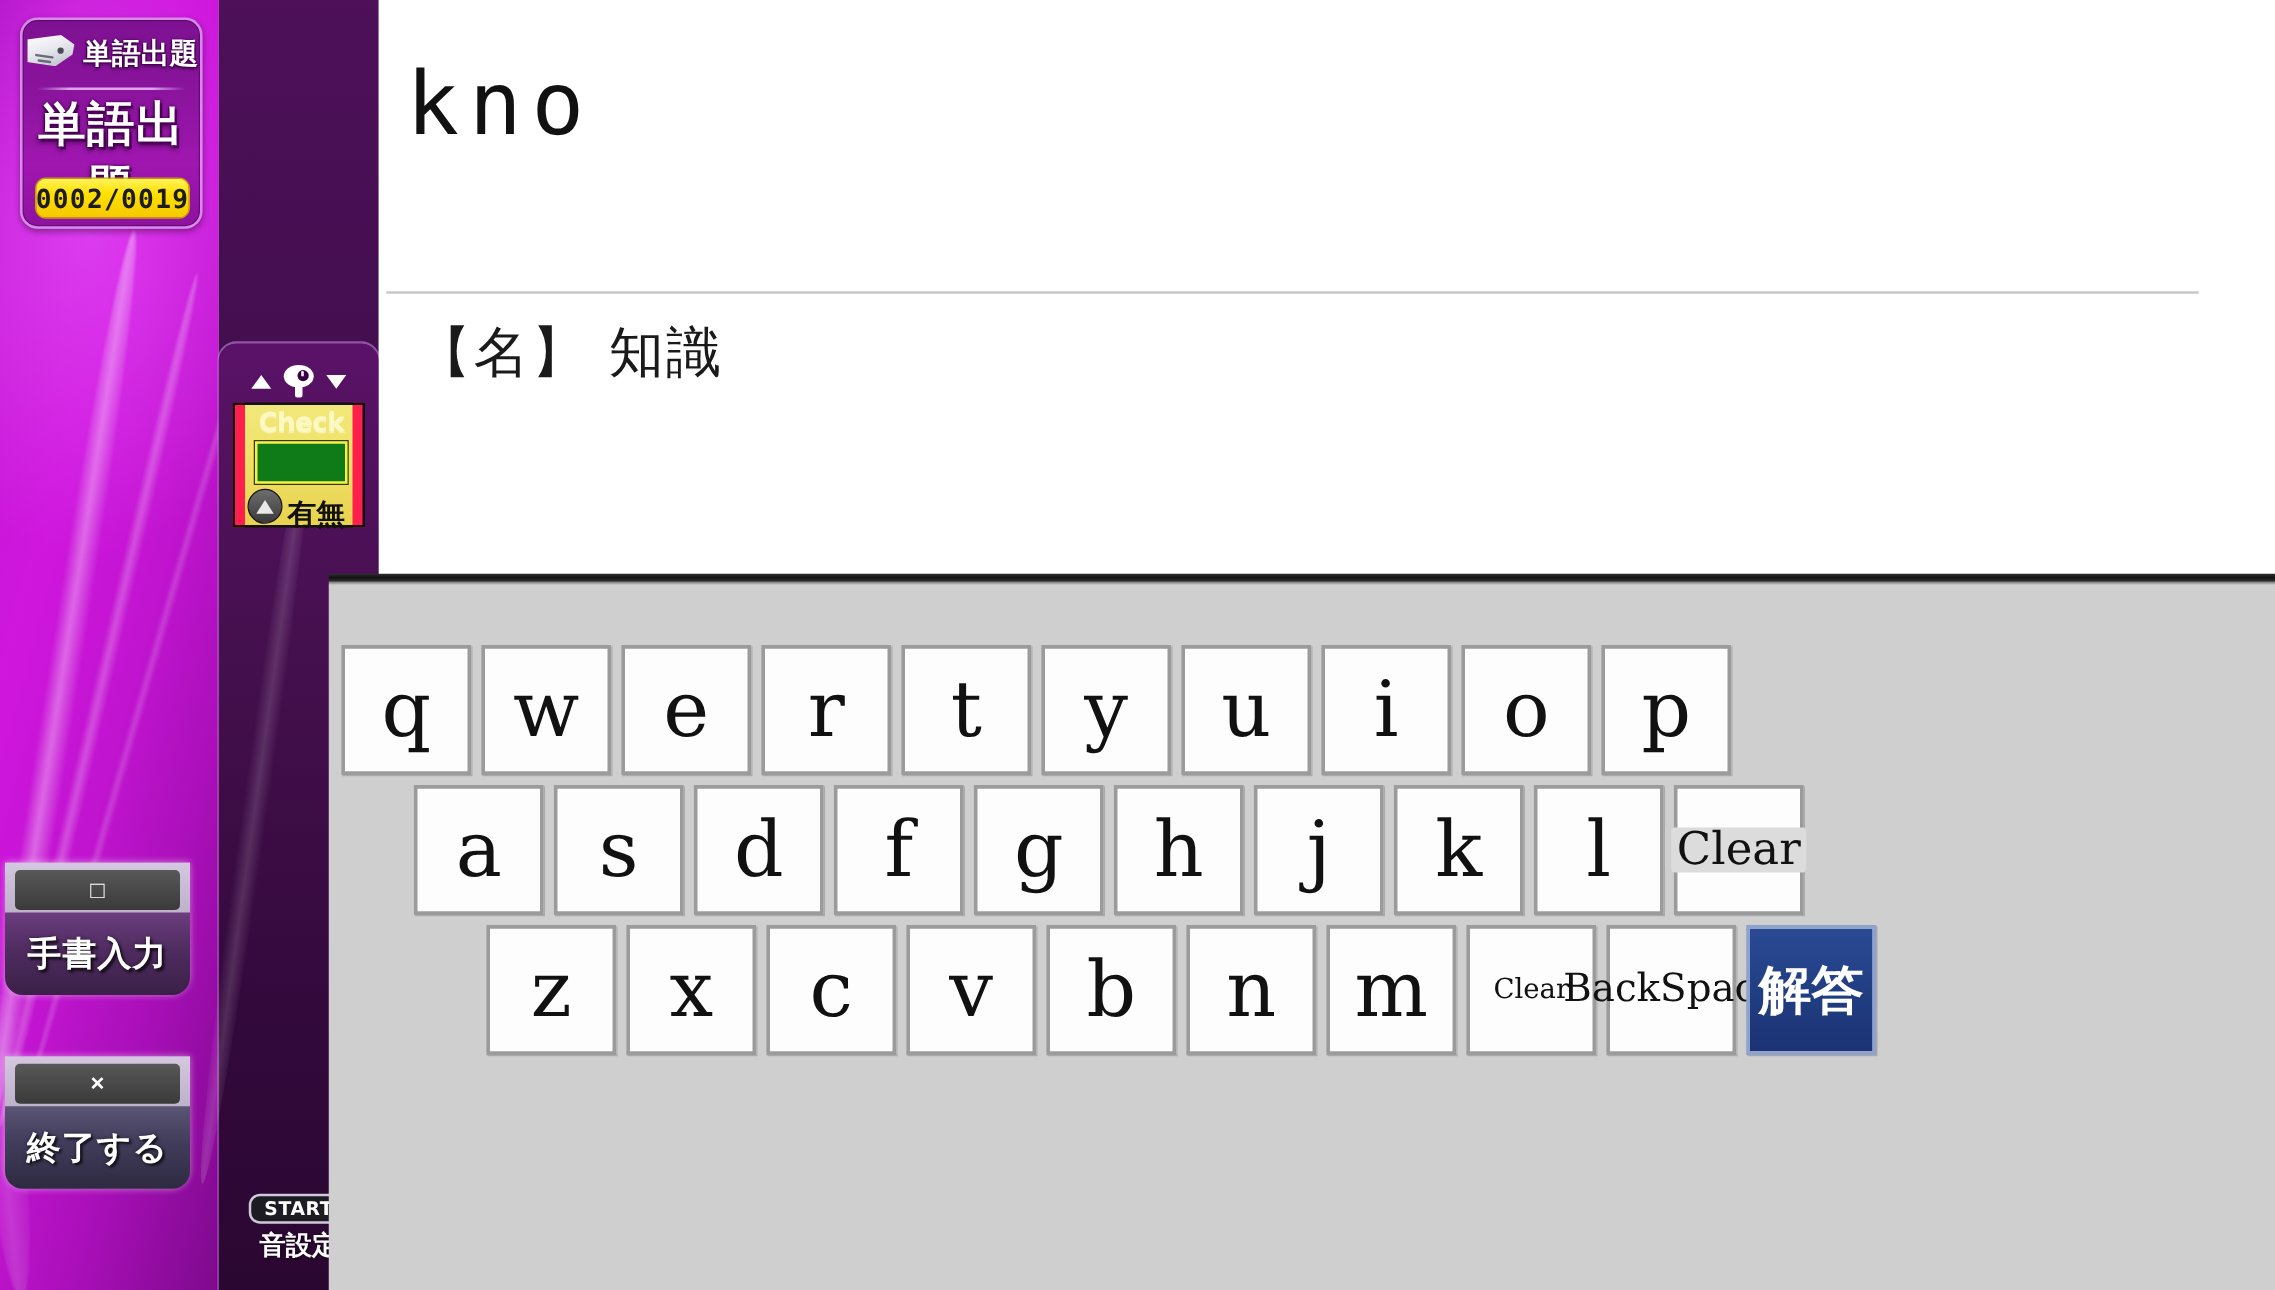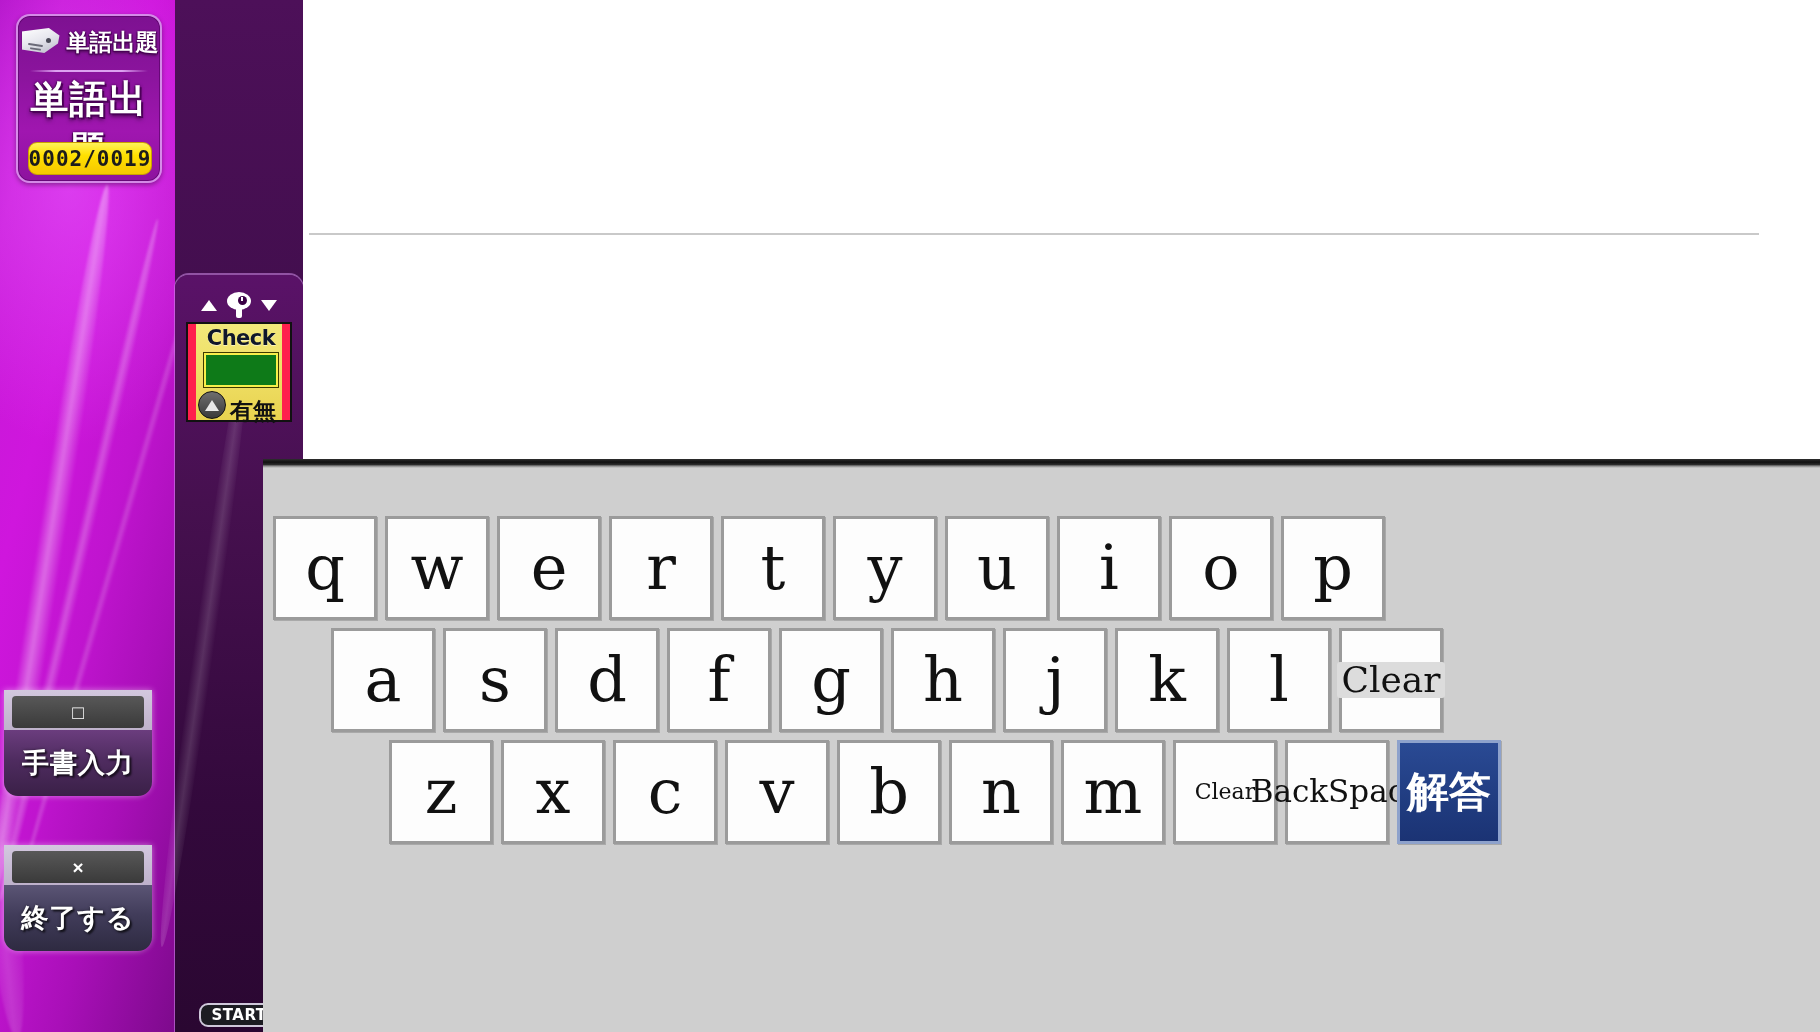--- a/index.html
+++ b/index.html
@@ -94,40 +94,40 @@
     background:#3a0046;}
   .bulb .eye:after{content:"";position:absolute;left:3px;top:1px;width:2px;height:4px;background:#fff;}
 
   .checkbox-widget{position:absolute;left:186px;top:322px;width:106px;height:100px;
     background:#ff1f4d;border:2px solid #111;box-sizing:border-box;}
   .cbw-inner{position:absolute;left:0;top:0;width:100%;height:100%;}
   .cbw-yellow{position:absolute;left:8px;top:-2px;width:86px;height:100px;
     background:linear-gradient(180deg,#f2e87a 0%,#efe066 50%,#e8d24f 100%);
     border-top:2px solid #111;border-bottom:2px solid #111;box-sizing:border-box;}
   .cbw-label{position:absolute;left:0;top:0;width:106px;height:28px;text-align:center;
-    font-size:21px;font-weight:700;color:#0f172a;letter-spacing:-.5px;
+    font-size:21px;font-weight:700;color:#fef9c3;letter-spacing:-.5px;
     font-family:"DejaVu Sans","Liberation Sans",sans-serif;line-height:28px;
     text-shadow:0 1px 0 rgba(255,255,255,.5);}
   .cbw-screen{position:absolute;left:16px;top:29px;width:74px;height:34px;
     background:#0e7a18;border:2px solid #f7ef4a;box-sizing:border-box;
     box-shadow:0 0 0 1px #3d3a00;}
   .cbw-foot{position:absolute;left:8px;top:64px;width:90px;height:34px;
     display:flex;align-items:center;gap:4px;padding-left:2px;box-sizing:border-box;}
   .tri-btn{width:26px;height:26px;border-radius:50%;
     background:linear-gradient(180deg,#6e6e6e 0%,#3a3a3a 100%);
     border:1px solid #111;display:flex;align-items:center;justify-content:center;flex:0 0 auto;}
   .tri-btn i{display:block;width:0;height:0;border-left:7px solid transparent;border-right:7px solid transparent;border-bottom:11px solid #e9e9e9;}
   .cbw-foot .jp{font-size:23px;font-weight:700;color:#111;
     font-family:"DejaVu Sans","Liberation Sans",sans-serif;letter-spacing:0px;margin-top:12px;}
 
   .startbox{position:absolute;left:175px;top:955px;width:128px;text-align:center;}
   .startbox .pill{display:inline-block;padding:1px 10px;border-radius:9px;
     background:#1c1c22;border:2px solid #cfc8da;
     font-size:15px;font-weight:700;color:#fff;letter-spacing:.5px;
-    font-family:"DejaVu Sans","Liberation Sans",sans-serif;margin-top:48px;}
+    font-family:"DejaVu Sans","Liberation Sans",sans-serif;}
   .startbox .txt{margin-top:3px;font-size:21px;font-weight:700;color:#fff;
     font-family:"DejaVu Sans","Liberation Sans",sans-serif;
     text-shadow:1px 1px 2px rgba(0,0,0,.7);}
 
   
   .main{position:absolute;left:303px;top:0;width:1517px;height:1032px;background:#fff;}
   .answer-text{position:absolute;left:22px;top:42px;font-size:70px;color:#111;
     font-family:"DejaVu Sans Mono","Liberation Mono",monospace;letter-spacing:8px;
     font-weight:400;white-space:pre;}
   .divider{position:absolute;left:6px;top:233px;width:1450px;height:2px;background:#c9c9c9;}
@@ -242,21 +242,23 @@
       </div>
     </div>
   </div>
 
   <div class="startbox">
     <span class="pill">START</span>
     <div class="txt">音設定</div>
   </div>
 
   <div class="main">
+    <div class="answer-text">kno</div>
     <div class="divider"></div>
+    <div class="definition">【名】 知識</div>
     <div class="r-marker">
       <div class="cap"></div>
       <div class="oval">
           <span>R</span>
         </div>
       <div class="stem"></div>
         <div class="tip"></div>
     </div>
   </div>
 

